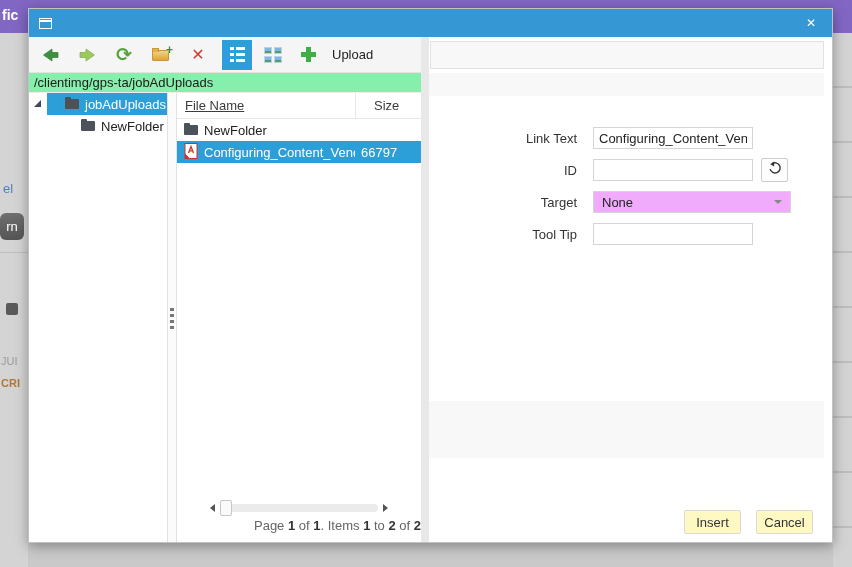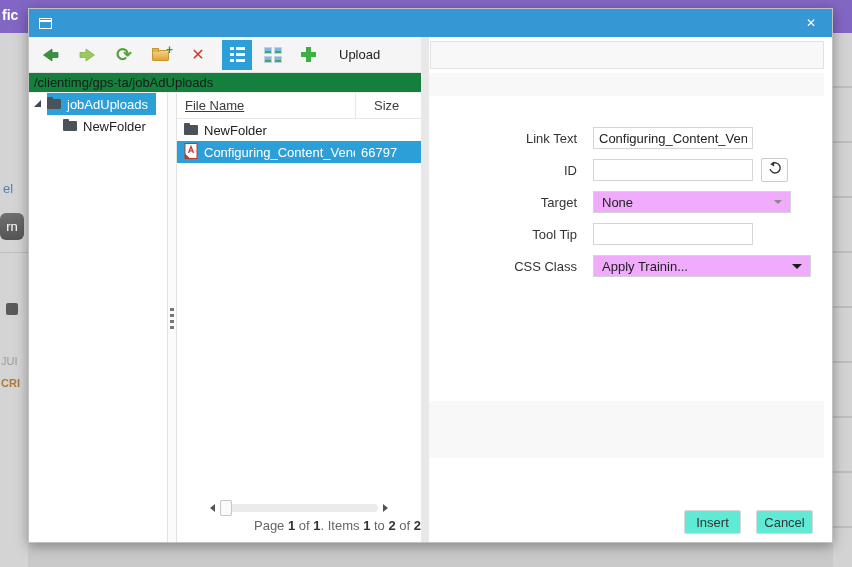--- a/index.html
+++ b/index.html
@@ -51,32 +51,32 @@
   .folder-new .fplus{position:absolute;right:-3px;top:-5px;color:#2f9435;font-weight:bold;font-size:12px;text-shadow:0 0 1px #fff;}
   .glyph-delete{font-size:16px;font-weight:bold;color:var(--red);line-height:1;}
   .tbtn.listview{width:30px;height:30px;background:var(--selection);margin-right:8px;}
   .icon-list{display:flex;flex-direction:column;gap:3px;}
   .icon-list i{display:flex;gap:2px;}
   .icon-list i b{width:4px;height:3px;background:#fff;}
   .icon-list i s{width:9px;height:3px;background:#fff;}
   .tbtn.gridview{width:26px;height:30px;}
   .icon-grid{display:grid;grid-template-columns:8px 8px;grid-template-rows:7px 7px;gap:2px;}
   .icon-grid b{background:linear-gradient(180deg,#7fb6e2 0 3px,#4f9e63 3px 100%);border:1px solid #bcd3e6;}
-  .upload-group{display:flex;align-items:center;gap:23px;cursor:pointer;margin-left:4px;}
+  .upload-group{display:flex;align-items:center;gap:16px;cursor:pointer;margin-left:4px;}
   .plus-icon{position:relative;width:15px;height:15px;}
   .plus-icon::before{content:"";position:absolute;left:0;top:5px;width:15px;height:5px;background:#3fae46;}
   .plus-icon::after{content:"";position:absolute;left:5px;top:0;width:5px;height:15px;background:#3fae46;}
   .upload-label{font-size:13px;color:#222;}
-  .pathrow{height:20px;background:#15803d;font-size:13px;color:#1a1a1a;padding-left:5px;line-height:19px;border-bottom:1px solid #eee;white-space:nowrap;}
+  .pathrow{height:20px;background:#86efac;font-size:13px;color:#1a1a1a;padding-left:5px;line-height:19px;border-bottom:1px solid #eee;white-space:nowrap;}
   .content{flex:1;display:flex;min-height:0;}
   
   .tree{width:138px;background:#fff;padding-top:0;}
   .tree-row{height:22px;display:flex;align-items:center;cursor:pointer;}
   .expander{width:0;height:0;border-bottom:7px solid #3f4a55;border-left:7px solid transparent;margin:0 6px 2px 5px;}
-  .node-box{display:inline-flex;align-items:center;height:22px;padding:0 8px 0 0;gap:6px;text-align:right;}
+  .node-box{display:inline-flex;align-items:center;height:22px;padding:0 8px 0 18px;gap:6px;text-align:right;}
   .tree-row.selected .node-box{background:var(--selection);color:#fff;}
   .tree-row .label{font-size:13px;color:#222;}
   .tree-row.selected .label{color:#fff;}
   .tree-row.child{padding-left:34px;}
   .folder-dark{position:relative;width:14px;height:10px;flex:none;}
   .folder-dark::before{content:"";position:absolute;left:0;top:-2px;width:6px;height:3px;background:#4c525a;border-radius:1px 1px 0 0;}
   .folder-dark::after{content:"";position:absolute;left:0;top:0;width:14px;height:10px;background:#4c525a;border-radius:1px;}
   
   .splitter{width:10px;border-left:1px solid #e2e2e2;border-right:1px solid #e2e2e2;background:#fbfbfb;position:relative;cursor:col-resize;}
   .grip{position:absolute;left:2px;top:215px;width:4px;height:23px;
@@ -111,21 +111,21 @@
   .form-row{display:flex;align-items:center;height:22px;margin-bottom:10px;}
   .form-label{width:124px;text-align:right;font-size:13px;color:#333;margin-right:16px;white-space:nowrap;margin-left:24px;}
   .tinput{width:160px;height:22px;border:1px solid #d4d4d4;font-family:inherit;font-size:13px;padding:1px 5px;color:#222;background:#fff;}
   .selectbox{height:22px;border:1px solid #d4d4d4;display:flex;align-items:center;padding:0 8px;font-size:13px;color:#222;cursor:pointer;background:#f0abfc;}
   .selectbox .sel-text{flex:1;white-space:nowrap;overflow:hidden;}
   .selectbox.target{width:198px;}
   .selectbox.css{width:218px;}
   .caret-gray{width:0;height:0;border-left:4px solid transparent;border-right:4px solid transparent;border-top:4px solid #888;}
   .caret-black{width:0;height:0;border-left:5px solid transparent;border-right:5px solid transparent;border-top:5px solid #1a1a1a;}
   .refresh-btn{width:27px;height:24px;margin-left:8px;border:1px solid #ccc;border-radius:2px;background:#fdfdfd;display:flex;align-items:center;justify-content:center;cursor:pointer;}
-  .btn{position:absolute;top:473px;width:57px;height:24px;background:#5eead4;border:1px solid #d8d8d8;border-radius:2px;font-family:inherit;font-size:13px;color:#333;cursor:pointer;}
+  .btn{position:absolute;top:473px;width:57px;height:24px;background:#fef9c3;border:1px solid #d8d8d8;border-radius:2px;font-family:inherit;font-size:13px;color:#333;cursor:pointer;}
   .btn.insert{left:255px;}
   .btn.cancel{left:327px;}
 </style>
 </head>
 <body>
 
 <div class="bg-purple-band">
   <span class="bg-top-text">fic</span>
 </div>
 <div class="bg-left-strip">
@@ -294,27 +294,20 @@
         <span class="form-label">Target</span>
         <span class="selectbox target">
           <span class="sel-text">None</span>
           <span class="caret-gray"></span>
         </span>
       </div>
       <div class="form-row">
         <span class="form-label">Tool Tip</span>
         <input class="tinput" type="text" value="" style="">
       </div>
-      <div class="form-row">
-        <span class="form-label">CSS Class</span>
-        <span class="selectbox css">
-          <span class="sel-text">Apply Trainin...</span>
-          <span class="caret-black"></span>
-        </span>
-      </div>
     </div>
 
     <div class="rp-gray"></div>
 
     <button class="btn insert">Insert</button>
     <button class="btn cancel">Cancel</button>
   </div>
 </div>
 
 </body></html>

